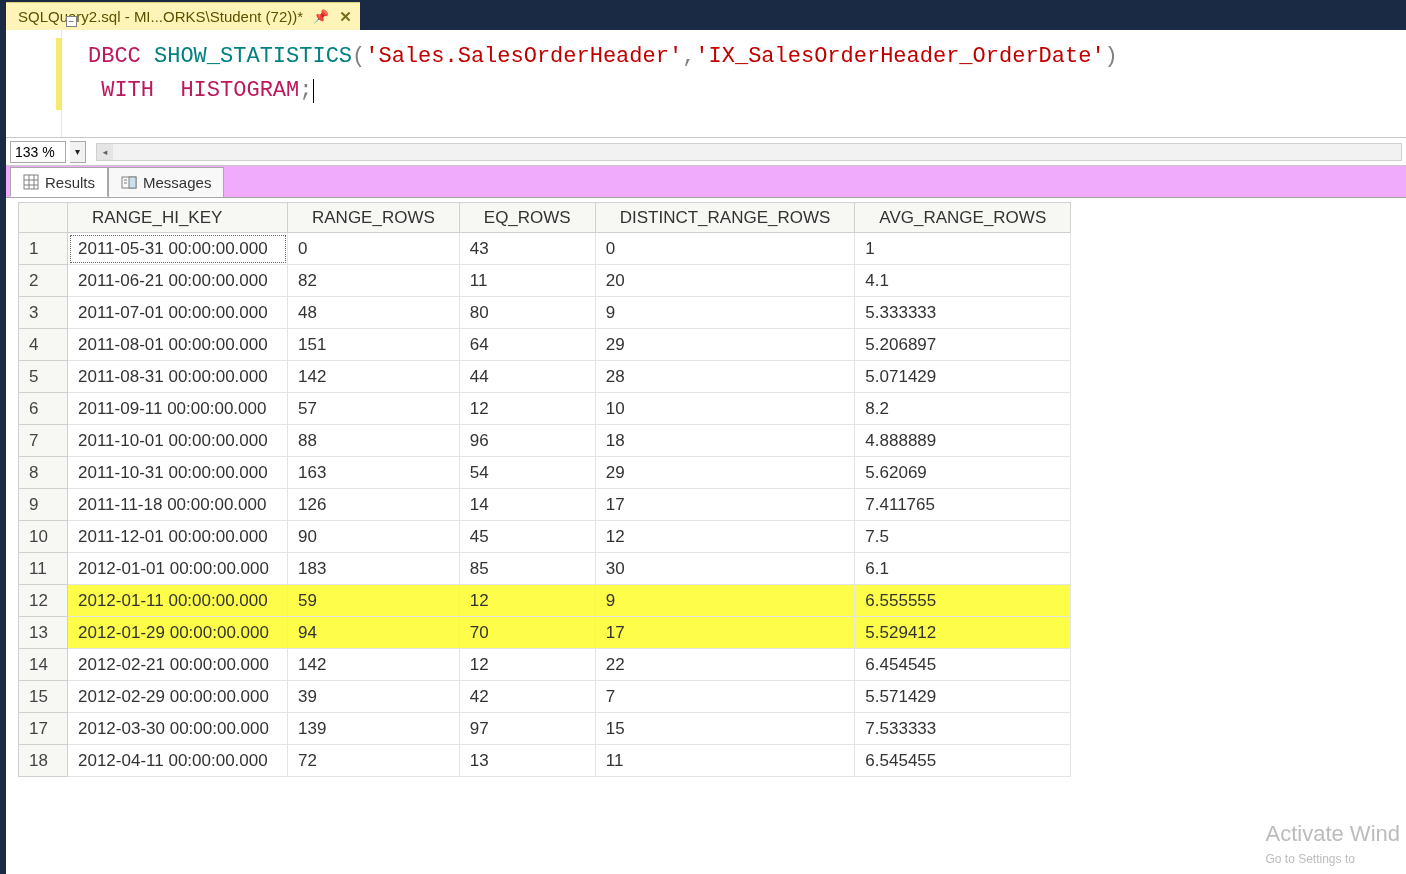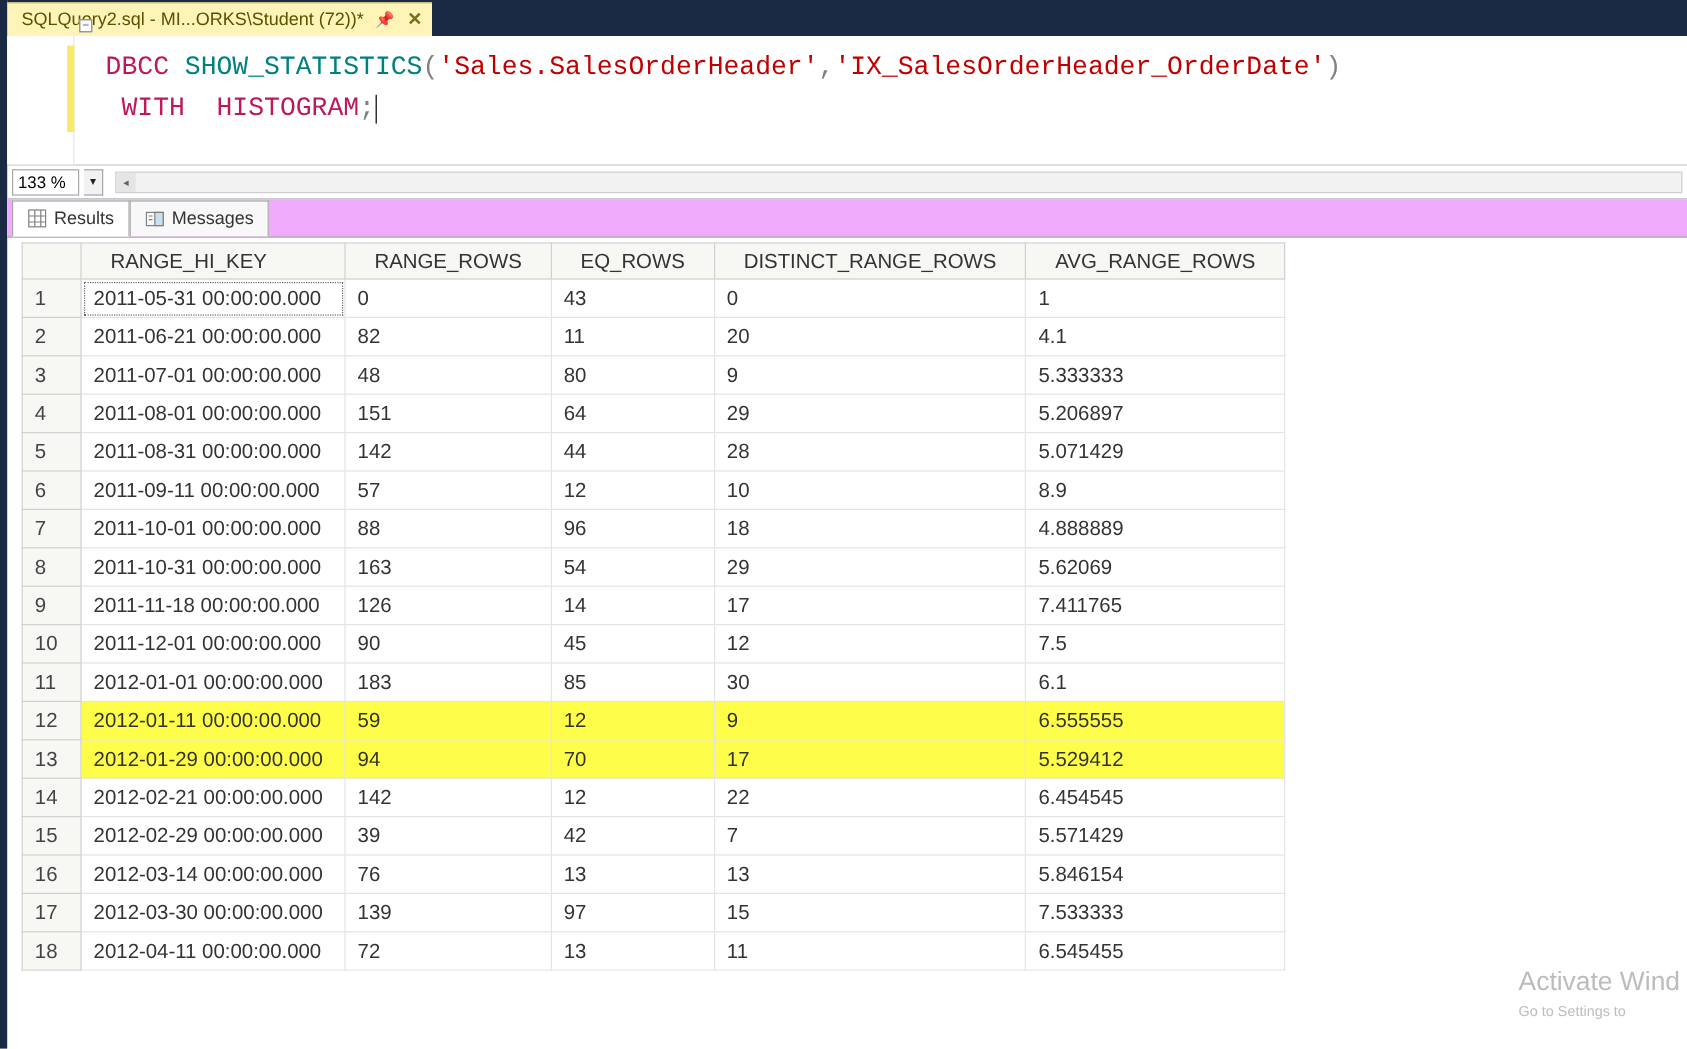--- a/index.html
+++ b/index.html
@@ -211,21 +211,21 @@
     background: #fdfd4a;
     margin-left: 36px;
   }
   .focus-cell {
     outline: 1px dotted #666;
     outline-offset: -3px;
   }
   .watermark {
     position: absolute;
     right: 6px;
-    bottom: 24px;
+    bottom: 8px;
     color: #bcbcbc;
     font-size: 22px;
     text-align: left;
     pointer-events: none;
     line-height: 1.2;
   }
   .watermark .small { font-size: 12px; display:block; margin-top:4px;}
 </style>
 </head>
 <body>
@@ -331,21 +331,21 @@
             <td>44</td>
             <td>28</td>
             <td>5.071429</td>
           </tr>
           <tr>
             <td class="rownum">6</td>
             <td>2011-09-11 00:00:00.000</td>
             <td>57</td>
             <td>12</td>
             <td>10</td>
-            <td>8.9</td>
+            <td>8.2</td>
           </tr>
           <tr>
             <td class="rownum">7</td>
             <td>2011-10-01 00:00:00.000</td>
             <td>88</td>
             <td>96</td>
             <td>18</td>
             <td>4.888889</td>
           </tr>
           <tr>
@@ -406,28 +406,20 @@
           </tr>
           <tr>
             <td class="rownum">15</td>
             <td>2012-02-29 00:00:00.000</td>
             <td>39</td>
             <td>42</td>
             <td>7</td>
             <td>5.571429</td>
           </tr>
           <tr>
-            <td class="rownum">16</td>
-            <td>2012-03-14 00:00:00.000</td>
-            <td>76</td>
-            <td>13</td>
-            <td>13</td>
-            <td>5.846154</td>
-          </tr>
-          <tr>
             <td class="rownum">17</td>
             <td>2012-03-30 00:00:00.000</td>
             <td>139</td>
             <td>97</td>
             <td>15</td>
             <td>7.533333</td>
           </tr>
           <tr>
             <td class="rownum">18</td>
             <td>2012-04-11 00:00:00.000</td>

